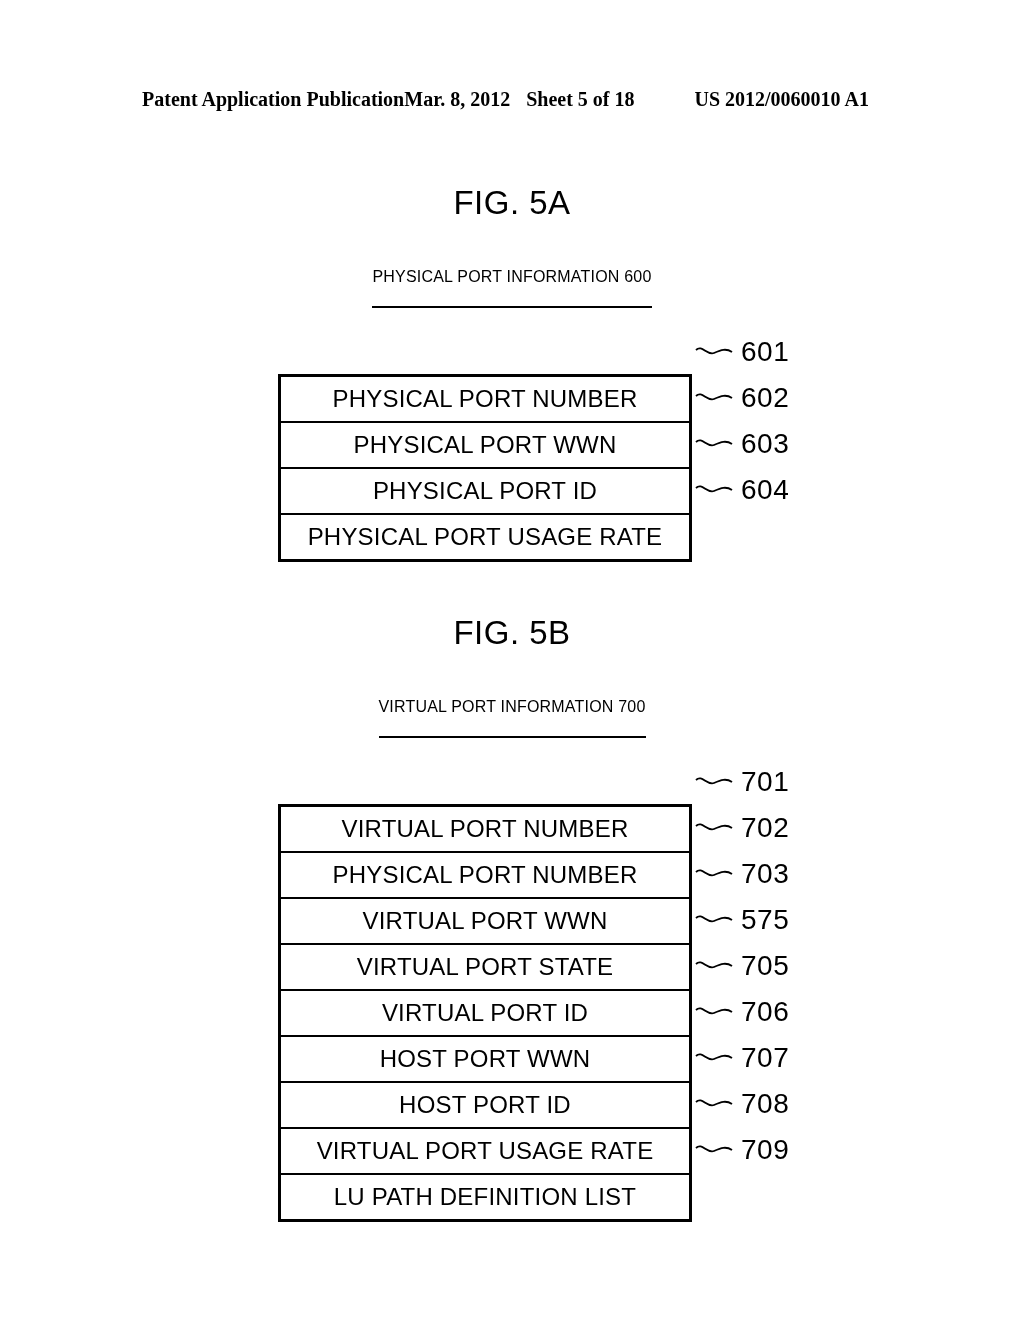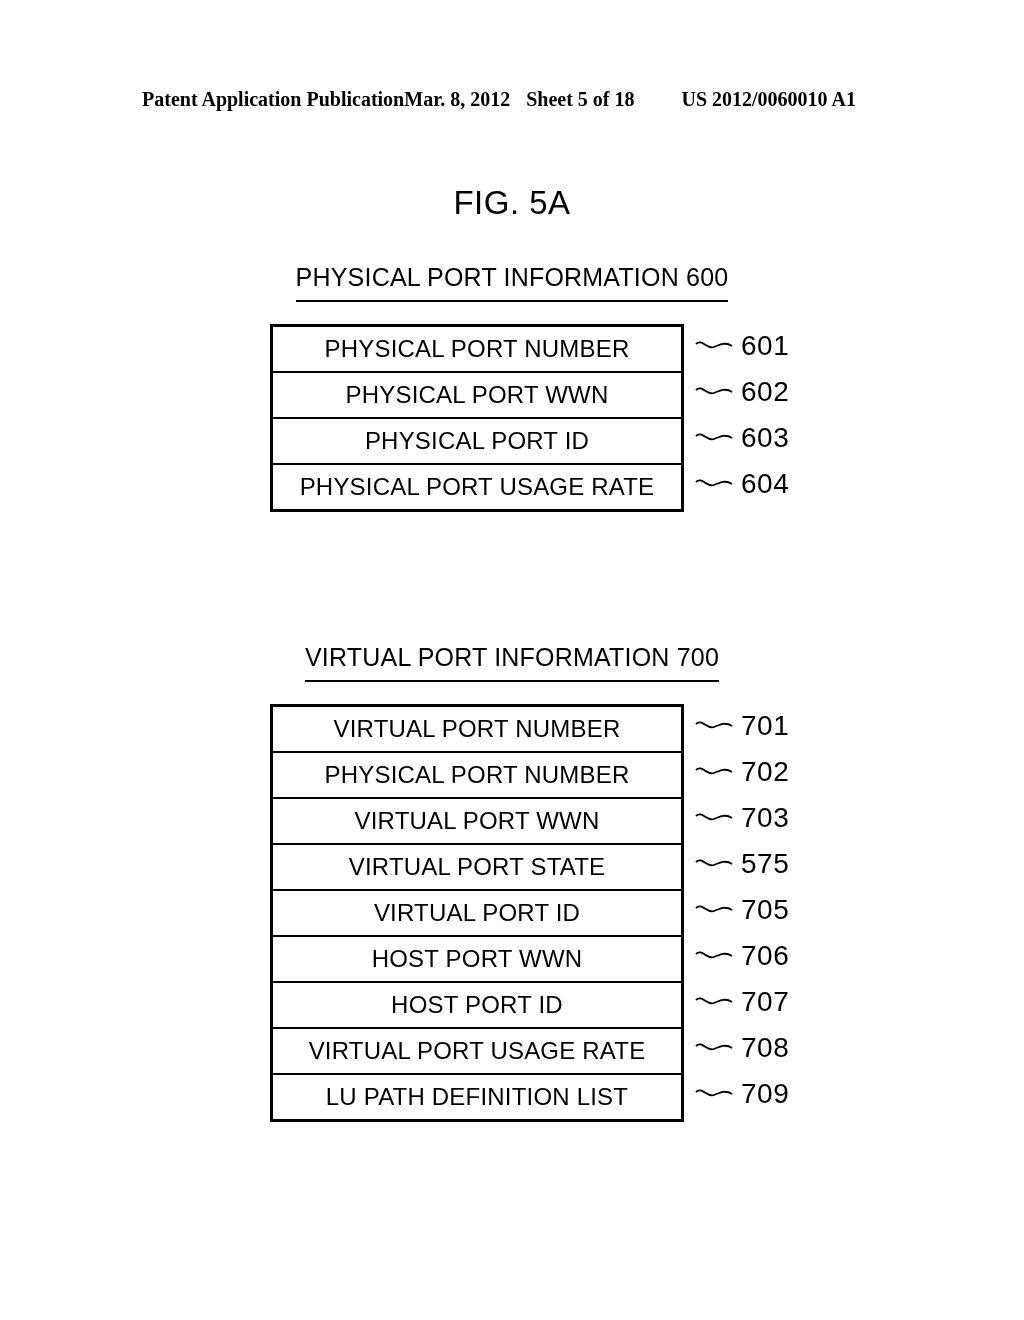--- a/index.html
+++ b/index.html
@@ -33,21 +33,21 @@
   }
   .hdr-left { flex: 0 0 auto; }
   .hdr-mid {
     flex: 0 0 auto;
     display: flex;
     align-items: baseline;
   }
   .hdr-date { margin-right: 16px; }
   .hdr-right {
     flex: 0 0 auto;
-    margin-left: 47px;
+    margin-left: 60px;
   }
 
   
   .figure { position: absolute; left: 0; width: 1024px; }
   #figure-5a { top: 178px; }
   #figure-5b { top: 608px; }
 
   .fig-label {
     text-align: center;
     font-size: 33px;
@@ -56,41 +56,42 @@
     line-height: 50px;
     margin: 0;
   }
 
   .fig-caption-wrap {
     text-align: center;
     margin-top: 34px;
   }
   .fig-caption {
     display: inline-block;
-    font-size: 25px;
+    font-size: 16px;
     letter-spacing: 0.2px;
     line-height: 30px;
     border-bottom: 2px solid #000;
-    padding-bottom: 8px;
+    padding-bottom: 14px;
     white-space: nowrap;
   }
 
   
   .table-zone {
     position: relative;
     margin-top: 22px;
     height: auto;
   }
   .field-table {
     position: absolute;
-    left: 270px;
+    left: 278px;
     width: 408px;
     border: 3px solid #000;
     border-collapse: collapse;
     background: #ffffff;
+    margin-top: 44px;
   }
   .field-row {
     height: 44px;
     border-bottom: 2px solid #000;
     display: flex;
     align-items: center;
     justify-content: center;
     background: #ffffff;
   }
   .field-row:last-child { border-bottom: none; }
@@ -186,20 +187,21 @@
         <svg class="ref-squiggle" viewBox="0 0 38 14">
           <path d="M1 5 C 7 -1, 12 11, 19 8 C 26 5, 31 3, 37 7" fill="none" stroke="#000" stroke-width="1.8"></path>
         </svg>
         <span class="ref-num">604</span>
       </div>
     </div>
   </div>
 </div>
 
 <div class="figure" id="figure-5b">
+  <div class="fig-label">FIG. 5B</div>
   <div class="fig-caption-wrap">
     <span class="fig-caption">VIRTUAL PORT INFORMATION 700</span>
   </div>
   <div class="table-zone">
     <div class="field-table">
       <div class="field-row">
         <span class="field-label">VIRTUAL PORT NUMBER</span>
       </div>
       <div class="field-row">
         <span class="field-label">PHYSICAL PORT NUMBER</span>

